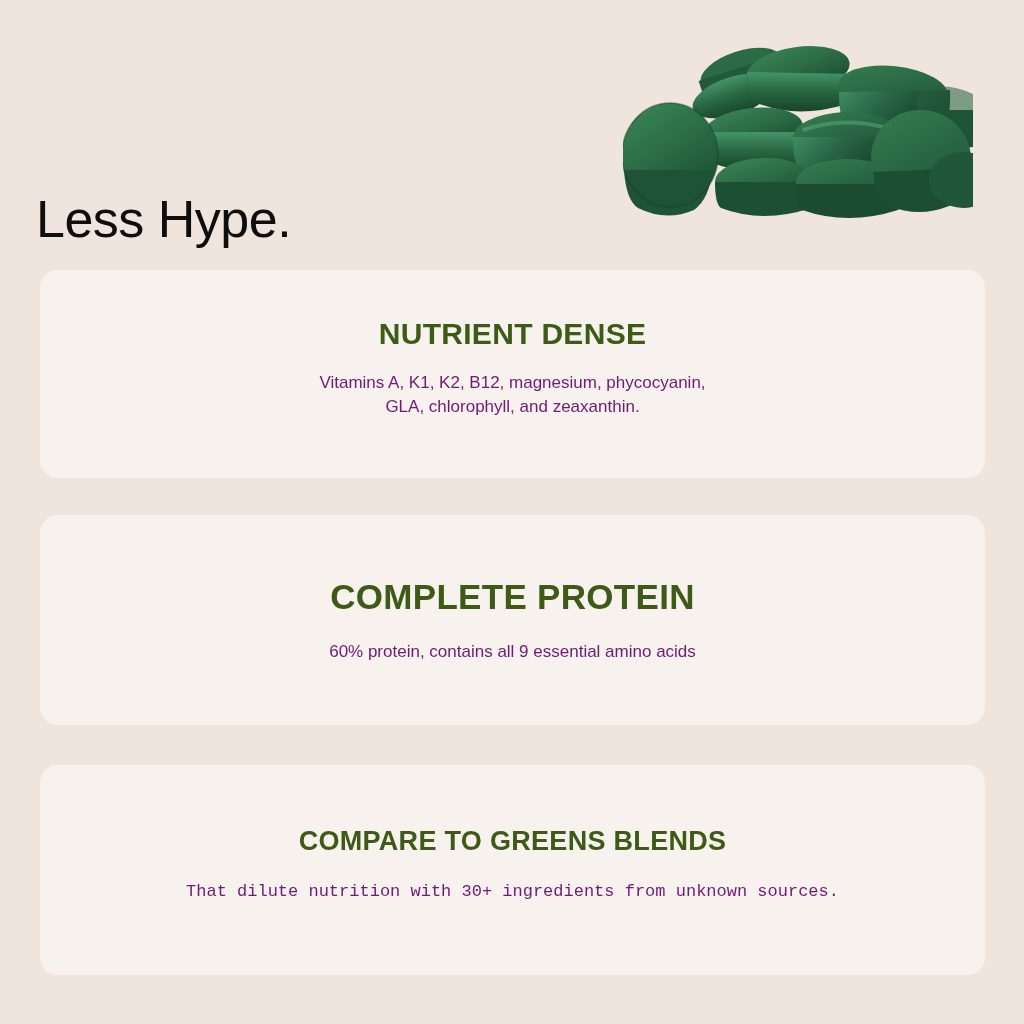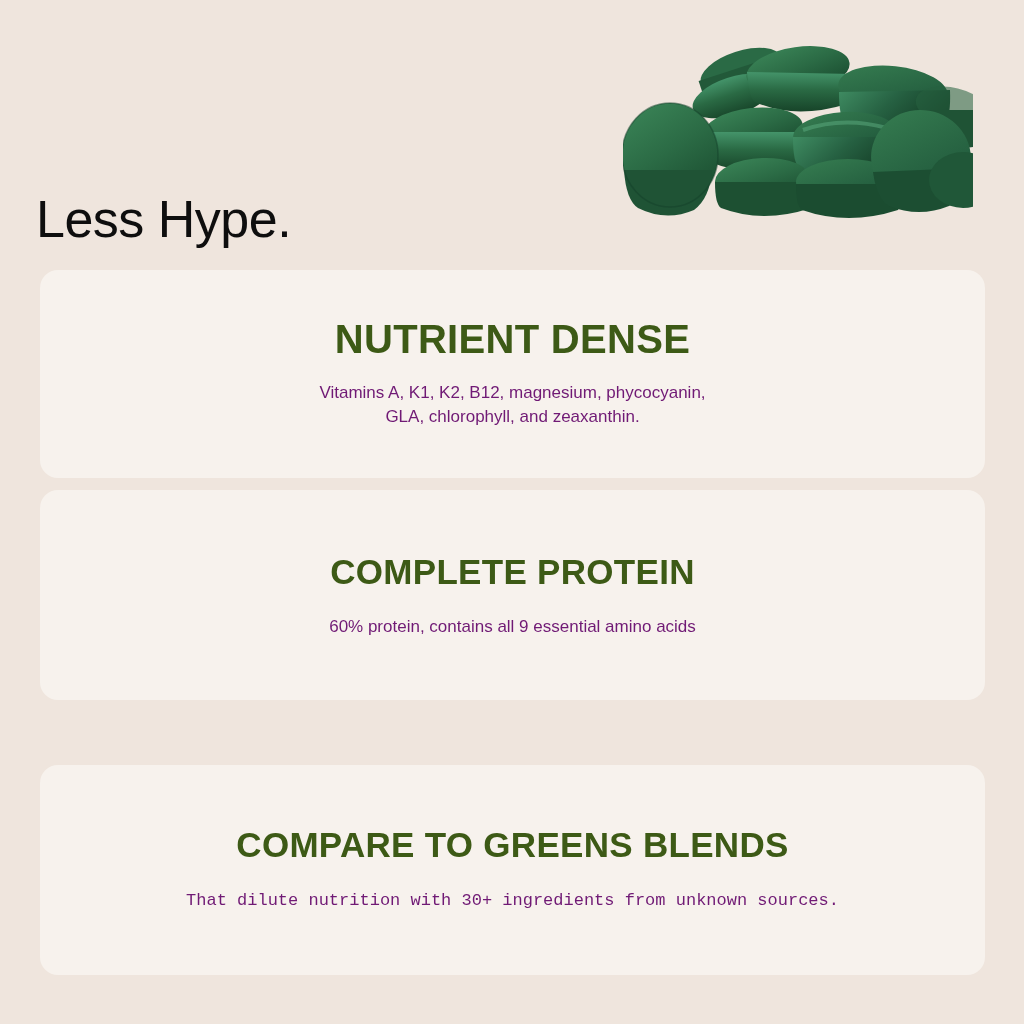--- a/index.html
+++ b/index.html
@@ -51,21 +51,21 @@
   .card {
     position: absolute;
     left: 40px;
     width: 945px;
     background: #F7F2ED;
     border-radius: 18px;
     box-sizing: border-box;
     text-align: center;
   }
   #card-1 { top: 270px; height: 208px; }
-  #card-2 { top: 490px; height: 210px; }
+  #card-2 { top: 515px; height: 210px; }
   #card-3 { top: 765px; height: 210px; }
 
   .card-title {
     margin: 0;
     font-family: "Liberation Sans", sans-serif;
     font-weight: 700;
     color: #3D5A16;
     letter-spacing: 0.3px;
     text-transform: uppercase;
     line-height: 1.05;
@@ -74,27 +74,27 @@
     margin: 0;
     font-family: "Liberation Sans", sans-serif;
     font-weight: 400;
     font-size: 17px;
     line-height: 24px;
     color: #701a75;
     white-space: pre-line;
   }
 
   
-  #card-1 .card-title { font-size: 40px; padding-top: 48px; }
+  #card-1 .card-title { font-size: 30px; padding-top: 48px; }
   #card-1 .card-body  { padding-top: 21px; }
 
   #card-2 .card-title { font-size: 35px; padding-top: 64px; }
   #card-2 .card-body  { padding-top: 24px; }
 
-  #card-3 .card-title { font-size: 35px; padding-top: 62px; }
+  #card-3 .card-title { font-size: 27px; padding-top: 62px; }
   #card-3 .card-body  { padding-top: 25px; font-family: Liberation Mono, monospace; }
 </style>
 </head>
 <body>
 
 <div class="hero">
 
   <h1 class="headline">
     <span class="headline-line">Less Hype.</span>
     <span class="headline-line">More Superfood.</span>

